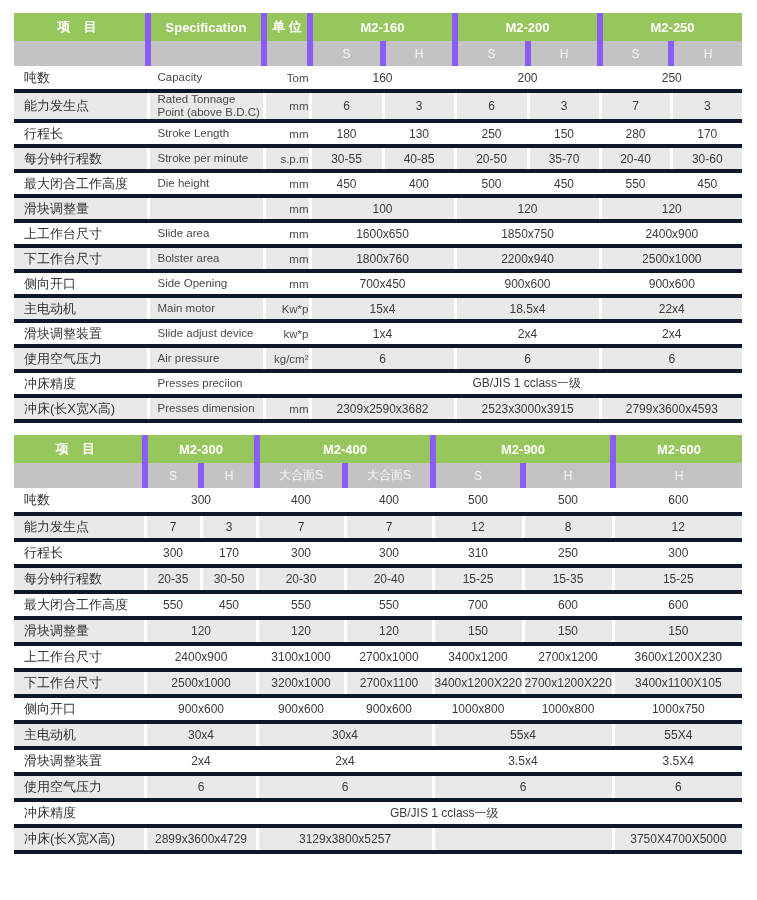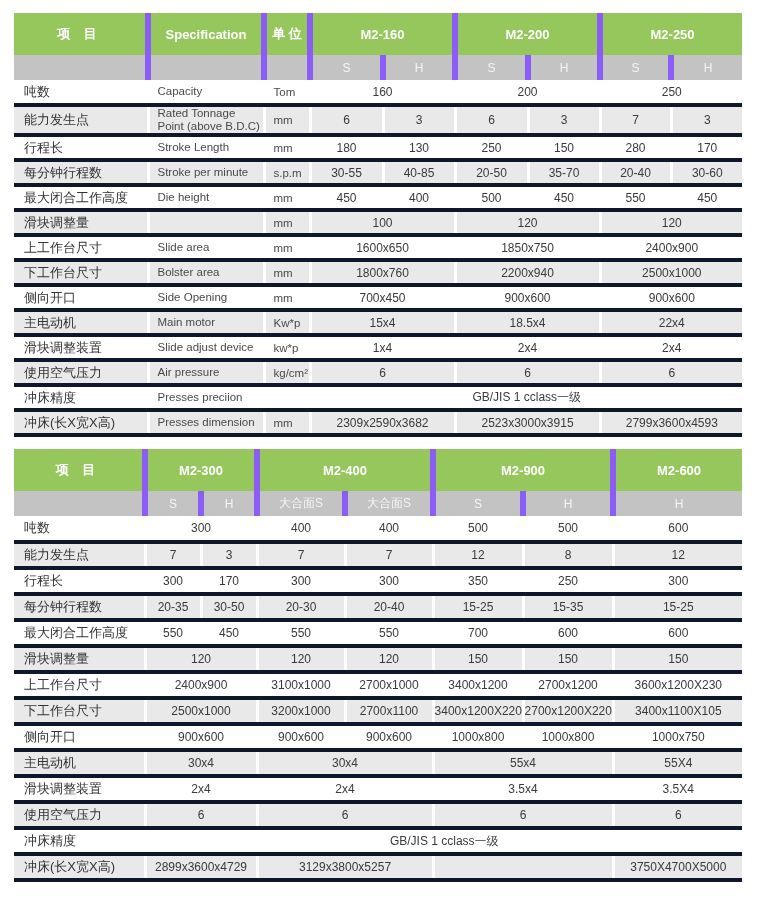--- a/index.html
+++ b/index.html
@@ -33,21 +33,21 @@
     text-align: center;
     vertical-align: middle;
     overflow: hidden;
   }
   th { border-left: 6px solid #8b5cf6; }
   tr.green-row th {
     background: #95c75c;
     color: #ffffff;
     font-size: 13px;
     font-weight: bold;
-    height: 42px;
+    height: 28px;
   }
   tr.green-row th:first-child { border-left: none; letter-spacing: 5px; }
   tr.sub-row th {
     background: #c3c3c3;
     color: #f5f5f5;
     font-weight: normal;
     font-size: 12px;
     height: 25px;
   }
   tr.sub-row th:first-child { border-left: none; }
@@ -68,21 +68,21 @@
     border-left: none;
   }
   tbody td.spec {
     text-align: left;
     padding-left: 8px;
     font-size: 11.5px;
     color: #4a4a4a;
     line-height: 1.15;
   }
   tbody td.unit {
-    text-align: left;
+    text-align: right;
     padding-left: 8px;
     font-size: 11.5px;
     color: #4a4a4a;
   }
   #table2 tbody td { height: 26px; }
 </style>
 </head>
 <body>
 
 <div class="titles">
@@ -296,21 +296,21 @@
         <td class="val">12</td>
         <td class="val">8</td>
         <td class="val">12</td>
       </tr>
       <tr class="white">
         <td class="item">行程长</td>
         <td class="val">300</td>
         <td class="val">170</td>
         <td class="val">300</td>
         <td class="val">300</td>
-        <td class="val">350</td>
+        <td class="val">310</td>
         <td class="val">250</td>
         <td class="val">300</td>
       </tr>
       <tr class="grey">
         <td class="item">每分钟行程数</td>
         <td class="val">20-35</td>
         <td class="val">30-50</td>
         <td class="val">20-30</td>
         <td class="val">20-40</td>
         <td class="val">15-25</td>

